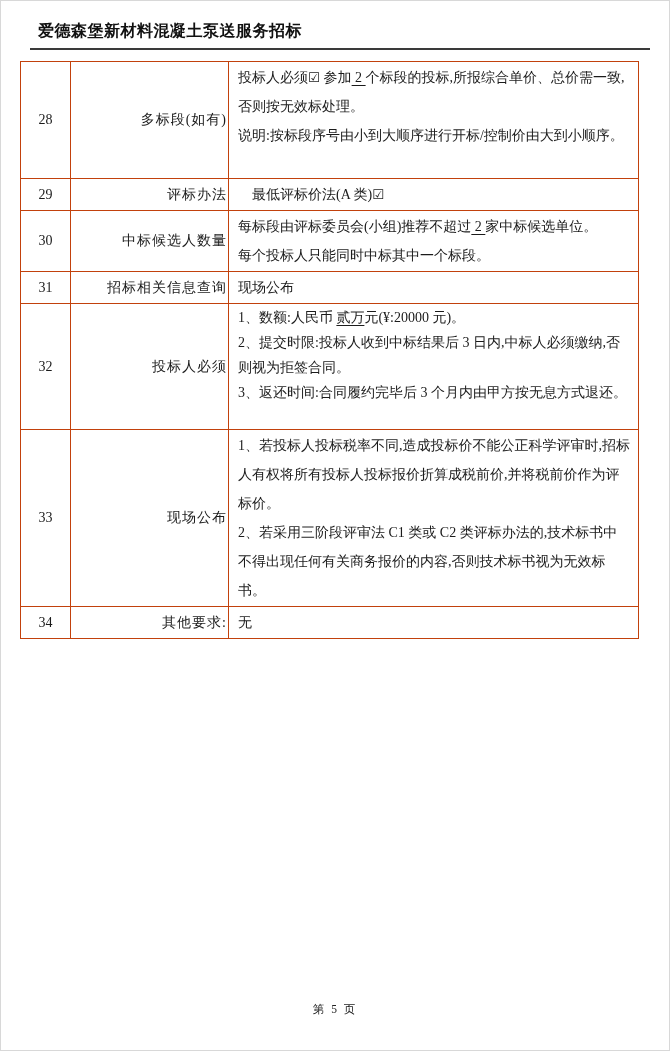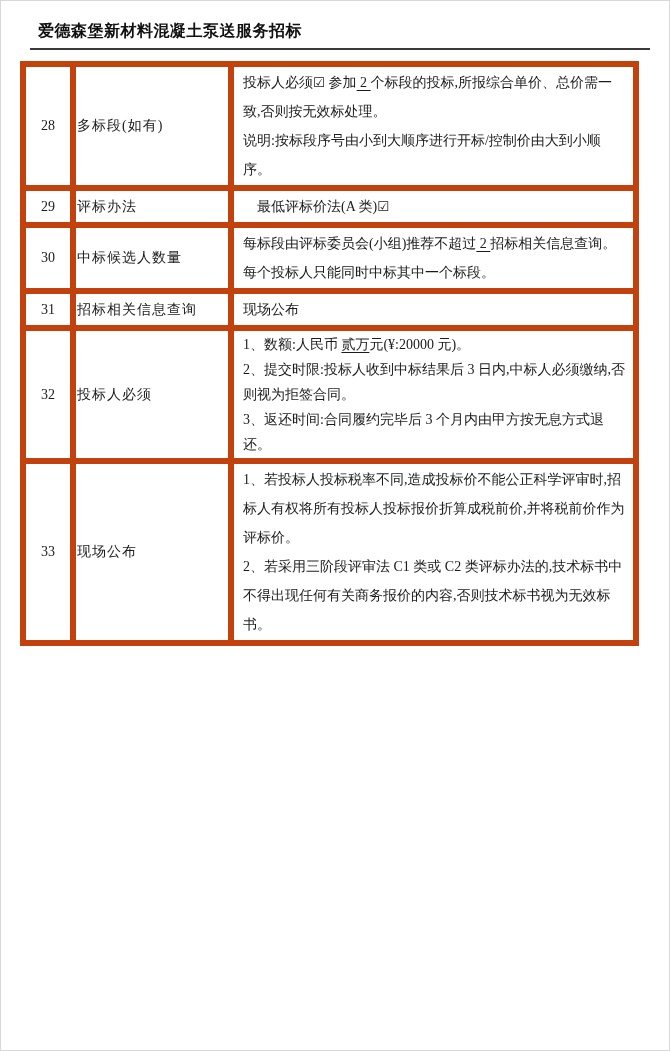--- a/index.html
+++ b/index.html
@@ -21,29 +21,29 @@
   .header-rule {
     position:absolute; top:48px; left:30px; width:620px;
     border-top:2px solid #3a3a3a; height:0;
   }
   table.spec-table {
     position:absolute; top:61px; left:20px;
     width:619px;
     border-collapse:collapse; table-layout:fixed;
   }
   .spec-table td {
-    border:6px solid #c2410c;
+    border:1px solid #c2410c;
     font-size:14px;
     color:#1b1b1b;
     margin-left:41px;
   }
   .spec-table col.c-no    { width:50px; }
   .spec-table col.c-label { width:158px; }
   .num-cell   { text-align:center; vertical-align:middle; }
-  .label-cell { text-align:left; vertical-align:middle; letter-spacing:1px; }
+  .label-cell { text-align:right; vertical-align:middle; letter-spacing:1px; }
   .content-cell {
     vertical-align:top;
     padding:1px 8px 1px 9px;
     line-height:29px;
   }
   .content-cell .para { min-height:29px; }
   
   .spec-table tr:nth-child(1) { height:117px; }
   .spec-table tr:nth-child(2) { height:32px; }
   .spec-table tr:nth-child(3) { height:57px; }
@@ -91,21 +91,21 @@
           <td class="num-cell">29</td>
           <td class="label-cell">评标办法</td>
           <td class="content-cell">
             <div class="para"><span>　最低评标价法(A 类)</span><span class="checkbox">☑</span></div>
           </td>
         </tr>
         <tr>
           <td class="num-cell">30</td>
           <td class="label-cell">中标候选人数量</td>
           <td class="content-cell">
-            <div class="para"><span>每标段由评标委员会(小组)推荐不超过</span><span class="u"> 2 </span><span> 招标相关信息查询。</span></div>
+            <div class="para"><span>每标段由评标委员会(小组)推荐不超过</span><span class="u"> 2 </span><span> 家中标候选单位。</span></div>
             <div class="para"><span>每个投标人只能同时中标其中一个标段。</span></div>
           </td>
         </tr>
         <tr>
           <td class="num-cell">31</td>
           <td class="label-cell">招标相关信息查询</td>
           <td class="content-cell">
             <div class="para"><span>现场公布</span></div>
           </td>
         </tr>
@@ -119,17 +119,25 @@
           </td>
         </tr>
         <tr>
           <td class="num-cell">33</td>
           <td class="label-cell">现场公布</td>
           <td class="content-cell">
             <div class="para"><span>1、若投标人投标税率不同,造成投标价不能公正科学评审时,招标人有权将所有投标人投标报价折算成税前价,并将税前价作为评标价。</span></div>
             <div class="para"><span>2、若采用三阶段评审法 C1 类或 C2 类评标办法的,技术标书中不得出现任何有关商务报价的内容,否则技术标书视为无效标书。</span></div>
           </td>
         </tr>
+        <tr>
+          <td class="num-cell">34</td>
+          <td class="label-cell">其他要求:</td>
+          <td class="content-cell">
+            <div class="para"><span>无</span></div>
+          </td>
+        </tr>
       </tbody>
   </table>
 
+  <div class="page-number">第 5 页</div>
 
 </div>
 
 </body></html>

